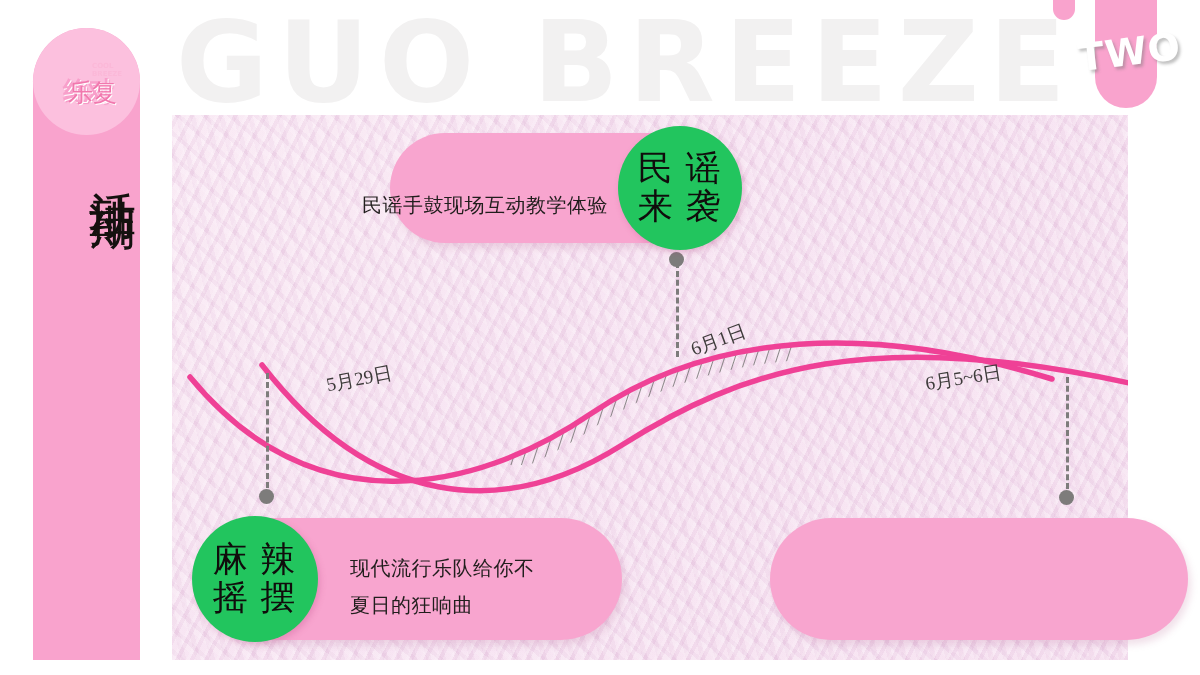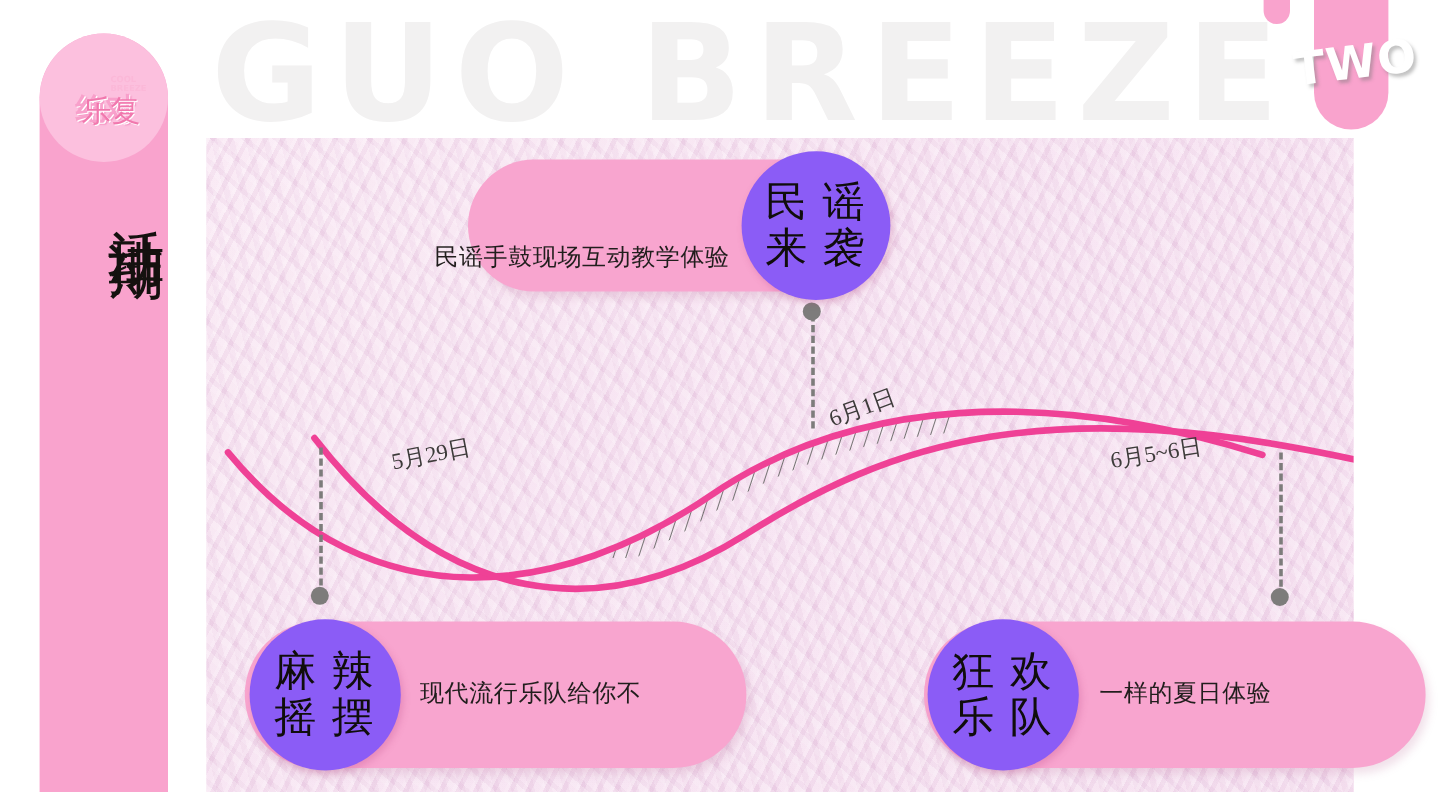--- a/index.html
+++ b/index.html
@@ -126,45 +126,44 @@
 
   
   .pill{
     position:absolute;
     background:#f8a5cf;
     border-radius:200px;
     box-shadow:3px 5px 7px rgba(190,120,160,.22);
   }
   .badge{
     position:absolute;
-    background:#8b5cf6;
+    background:#22c55e;
     border-radius:50%;
     display:flex;align-items:center;justify-content:center;
     box-shadow:2px 3px 6px rgba(180,60,125,.25);
   }
   .badge-txt{
     font-size:35px;line-height:1.08;color:#100d0c;
     text-align:center;letter-spacing:2px;
     font-weight:400;
   }
   .pill-body{
     position:absolute;
     font-size:20px;line-height:1.85;color:#211e1d;
     letter-spacing:.5px;
-    margin-top:10px;
   }
 
   
   .pill1{left:390px;top:133px;width:340px;height:110px;}
   .badge1{left:618px;top:126px;width:124px;height:124px;}
   .body1{left:362px;top:187px;}
 
   
   .pill2{left:204px;top:518px;width:418px;height:122px;}
-  .badge2{left:208px;top:516px;width:126px;height:126px;}
+  .badge2{left:192px;top:516px;width:126px;height:126px;}
   .body2{left:350px;top:550px;}
 
   
   .pill3{left:770px;top:518px;width:418px;height:122px;}
   .badge3{left:773px;top:516px;width:126px;height:126px;}
   .body3{left:916px;top:550px;}
 </style>
 </head>
 <body>
 
@@ -224,32 +223,26 @@
   <div class="badge badge1">
     <div class="badge-txt">
       <div>民 谣</div>
       <div>来 袭</div>
     </div>
   </div>
 
   <div class="pill pill2"></div>
   <div class="pill-body body2">
     <div>现代流行乐队给你不</div>
+    <div>夏日的狂响曲</div>
   </div>
   <div class="badge badge2">
     <div class="badge-txt">
       <div>麻 辣</div>
       <div>摇 摆</div>
     </div>
   </div>
 
   <div class="pill pill3"></div>
   <div class="pill-body body3">
-    <div>一样的夏日体验</div>
-  </div>
-  <div class="badge badge3">
-    <div class="badge-txt">
-      <div>狂 欢</div>
-      <div>乐 队</div>
-    </div>
   </div>
 
 </div>
 
 </body></html>

